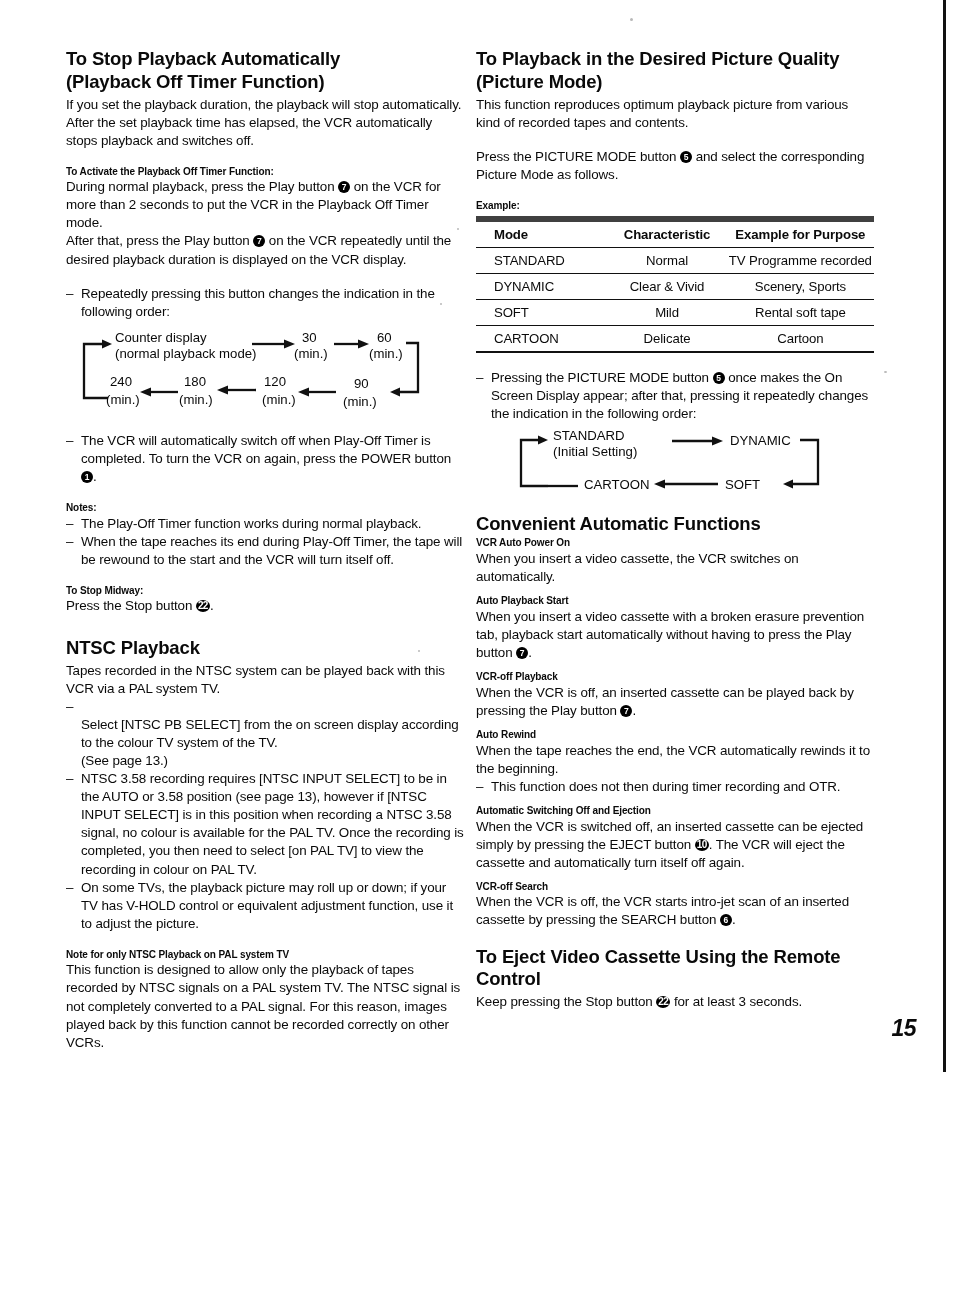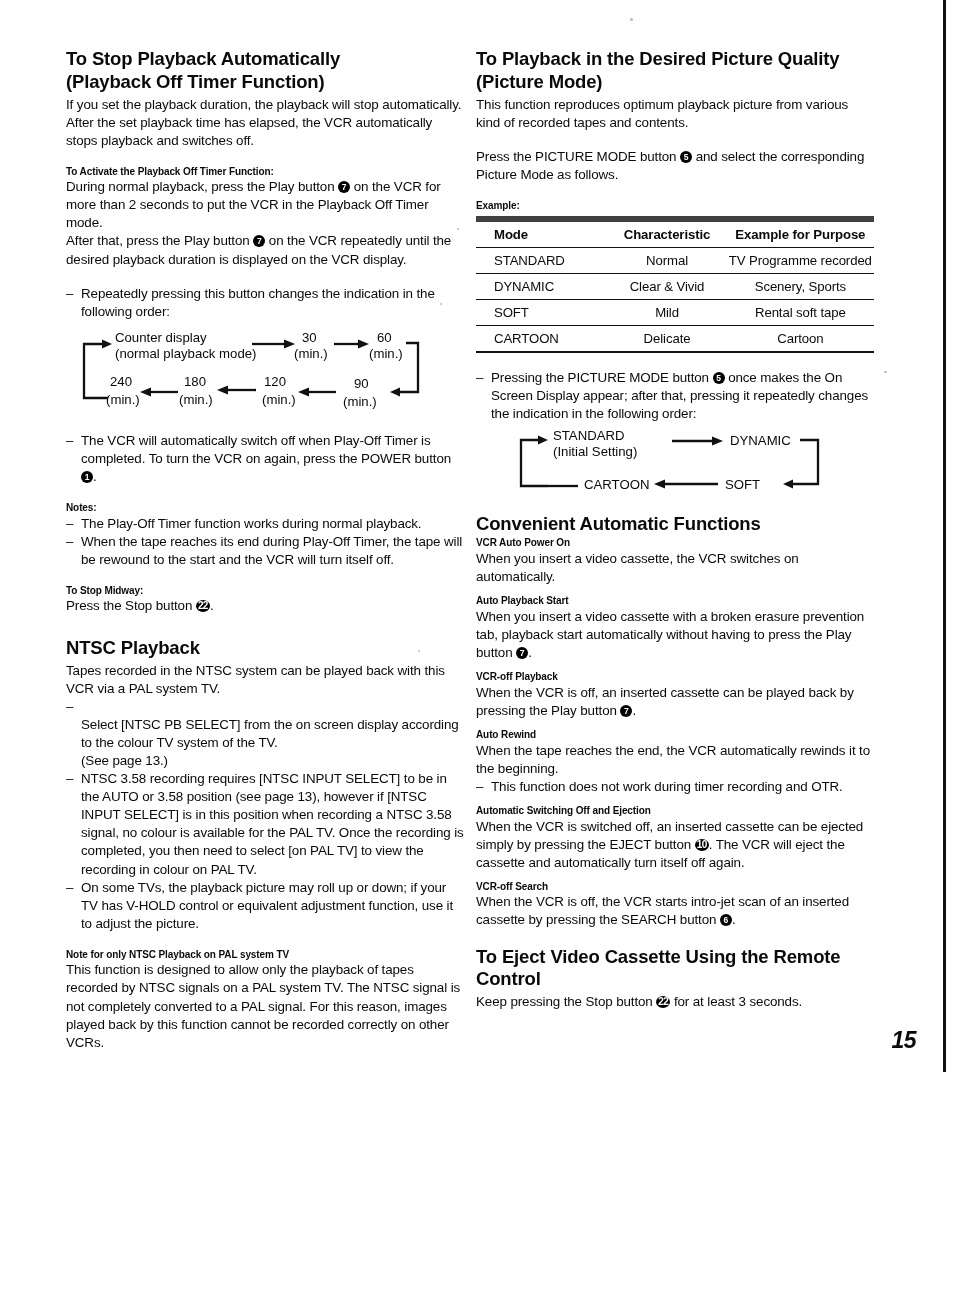--- a/index.html
+++ b/index.html
@@ -138,21 +138,21 @@
   .diagram text {
     font-family: "Liberation Sans", sans-serif;
     fill: #0a0a0a;
   }
   .dg-lbl { font-size: 13.2px; }
 
   
   #folio {
     position: absolute;
     right: 38px;
-    bottom: 18px;
+    bottom: 30px;
     font-size: 23px;
     font-weight: bold;
     font-style: italic;
     letter-spacing: -0.5px;
   }
   
   .speck {
     position: absolute;
     background: #b9b9b9;
     border-radius: 50%;
@@ -418,21 +418,21 @@
     <p class="body">
       <span>When the VCR is off, an inserted cassette can be played back by pressing the Play button </span><span class="badge">7</span><span>.</span>
     </p>
 
     <div class="gap-sm"></div>
 
     <h2 class="sub">Auto Rewind</h2>
     <p class="body">When the tape reaches the end, the VCR automatically rewinds it to the beginning.</p>
     <ul class="dash">
       <li>
-        <span class="dash-mark">–</span><span>This function does not work during timer recording and OTR.</span>
+        <span class="dash-mark">–</span><span>This function does not then during timer recording and OTR.</span>
       </li>
     </ul>
 
     <div class="gap-sm"></div>
 
     <h2 class="sub">Automatic Switching Off and Ejection</h2>
     <p class="body">
       <span>When the VCR is switched off, an inserted cassette can be ejected simply by pressing the EJECT button </span><span class="badge wide">10</span><span>. The VCR will eject the cassette and automatically turn itself off again.</span>
     </p>
 

